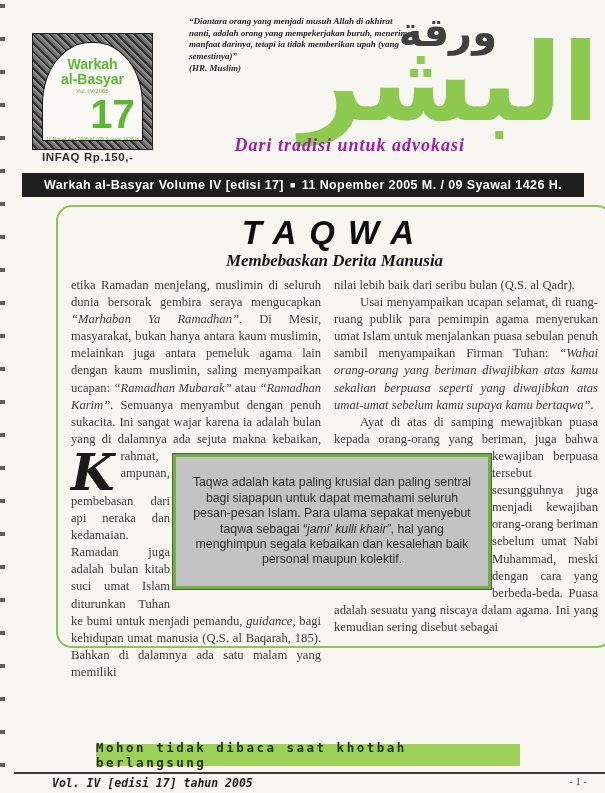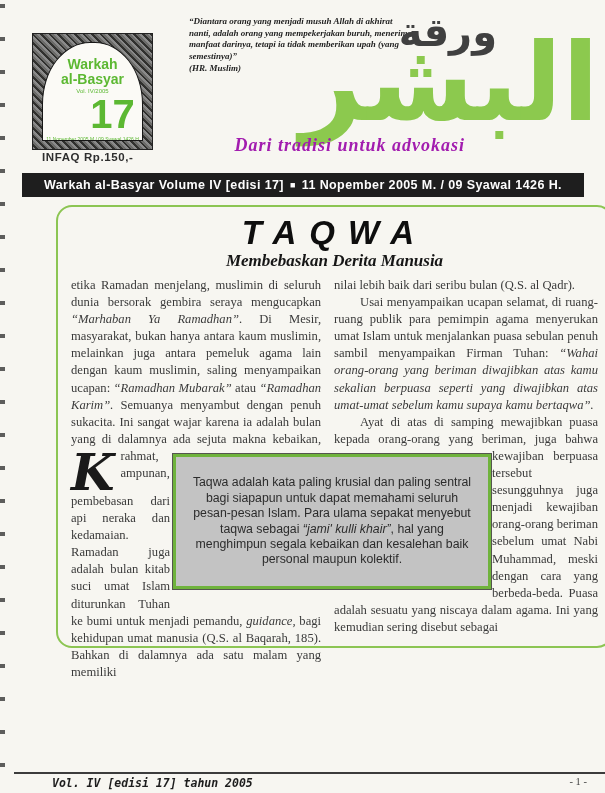--- a/index.html
+++ b/index.html
@@ -139,18 +139,19 @@
         <p class="ind"><span>Usai menyampaikan ucapan selamat, di ruang-ruang publik para pemimpin agama menyerukan umat Islam untuk menjalankan puasa sebulan penuh sambil menyampaikan Firman Tuhan: </span><i>“Wahai orang-orang yang beriman diwajibkan atas kamu sekalian berpuasa seperti yang diwajibkan atas umat-umat sebelum kamu supaya kamu bertaqwa”.</i></p>
         <p class="ind">Ayat di atas di samping mewajibkan puasa kepada orang-orang yang beriman, juga bahwa kewajiban berpuasa tersebut sesungguhnya juga menjadi kewajiban orang-orang beriman sebelum umat Nabi Muhammad, meski dengan cara yang berbeda-beda. Puasa adalah sesuatu yang niscaya dalam agama. Ini yang kemudian sering disebut sebagai</p>
       </div>
     </div>
 
     <div class="pullquote">
       <div><span>Taqwa adalah kata paling krusial dan paling sentral bagi siapapun untuk dapat memahami seluruh pesan-pesan Islam. Para ulama sepakat menyebut taqwa sebagai </span><i>“jami' kulli khair”</i><span>, hal yang menghimpun segala kebaikan dan kesalehan baik personal maupun kolektif.</span></div>
     </div>
   </div>
 
+  <div class="notice-bar">Mohon tidak dibaca saat khotbah berlangsung</div>
   <div class="footer-rule"></div>
   <div class="page-footer">
     <span class="footer-vol">Vol. IV [edisi 17] tahun 2005</span>
     <span class="footer-page">- 1 -</span>
   </div>
 </div>
 
 </body></html>

